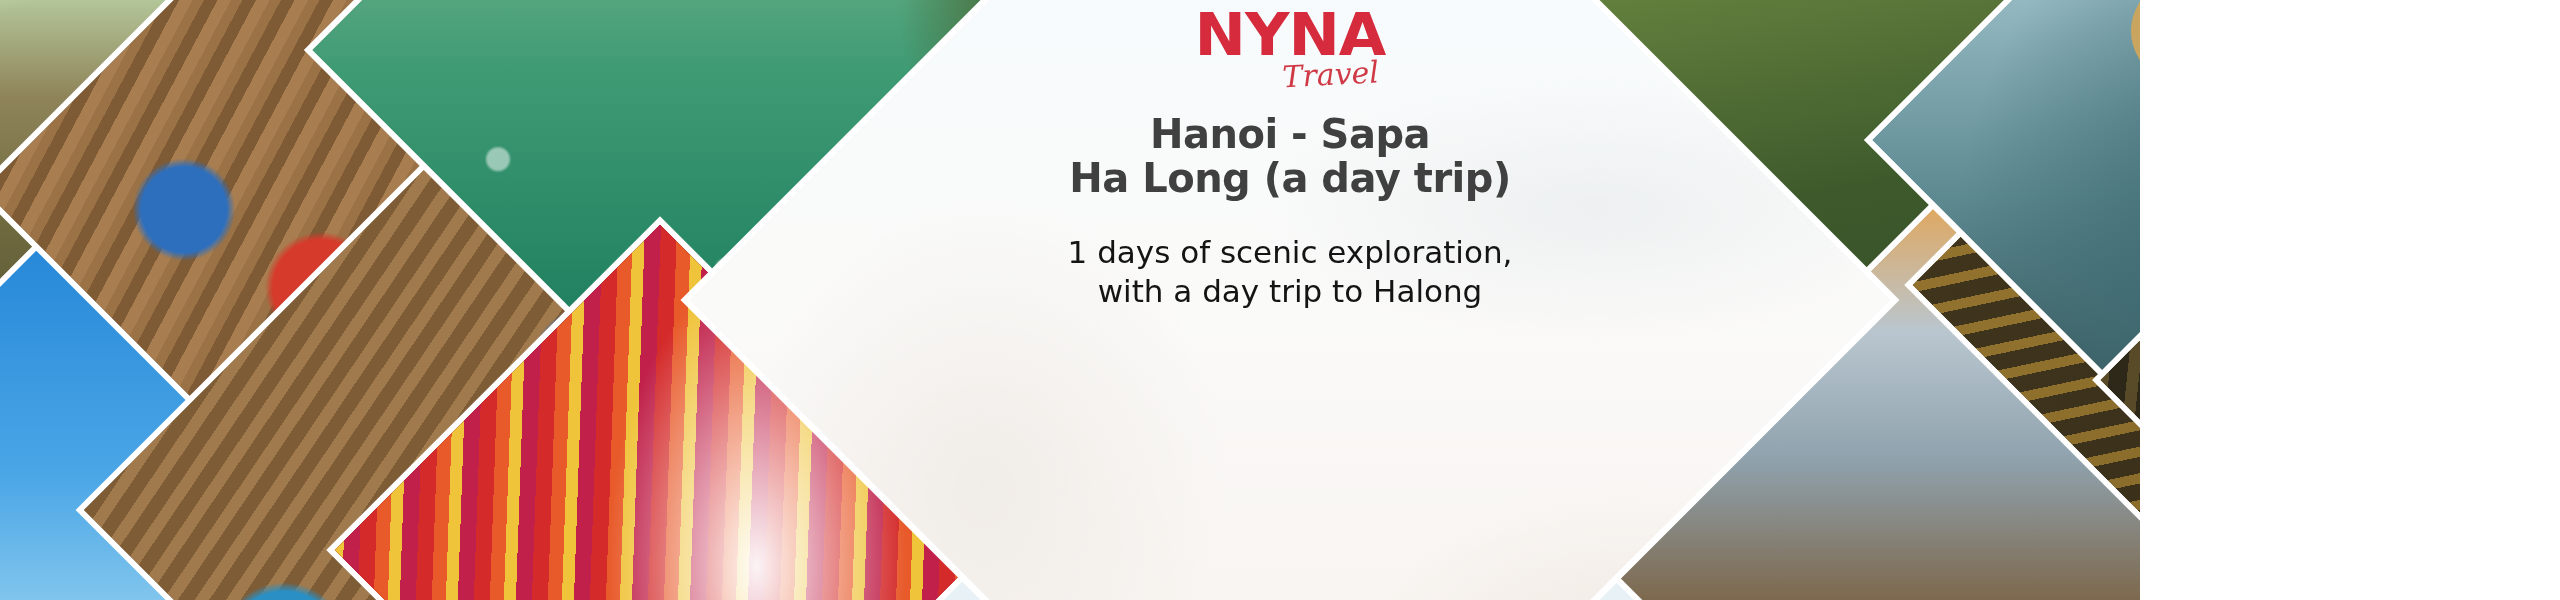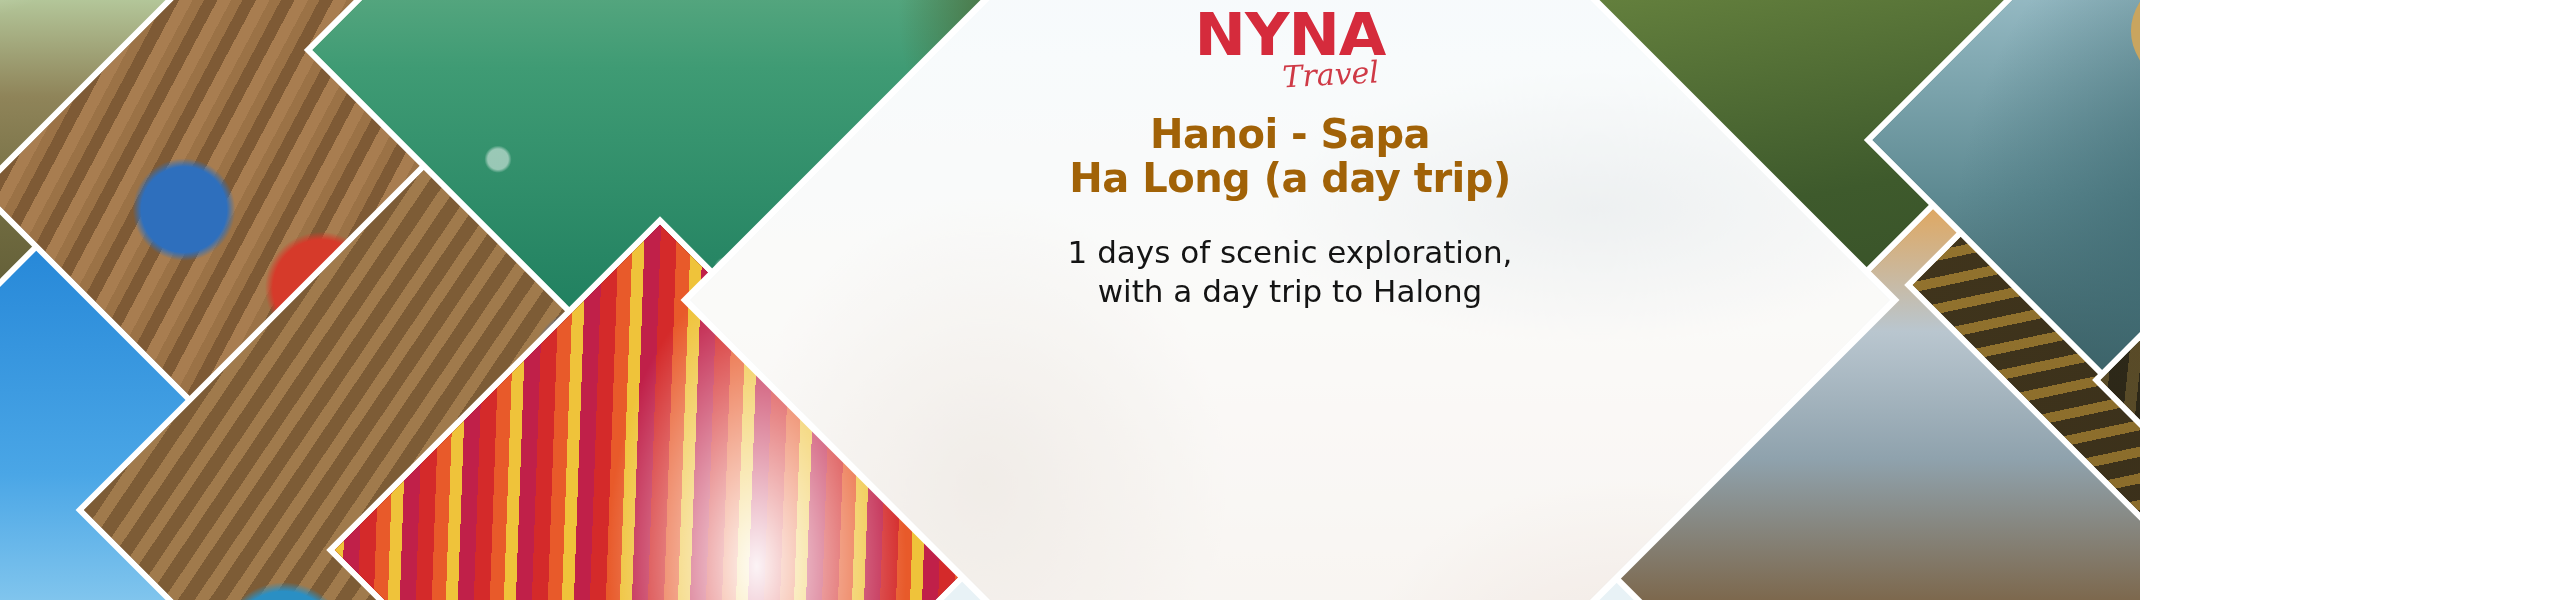--- a/index.html
+++ b/index.html
@@ -215,21 +215,21 @@
     transform:rotate(-3deg);
   }
 
   .headline{
     margin-top:20px;
     font-family:"DejaVu Sans",sans-serif;
     font-weight:700;
     font-size:40px;
     line-height:1.12;
     letter-spacing:-.5px;
-    color:#a16207;
+    color:#404040;
   }
   .headline .ln{display:block;white-space:nowrap;}
 
   .bigline{
     margin-top:22px;
     font-family:"DejaVu Sans",sans-serif;
     font-weight:700;
     font-size:88px;
     line-height:1;
     letter-spacing:-2px;

